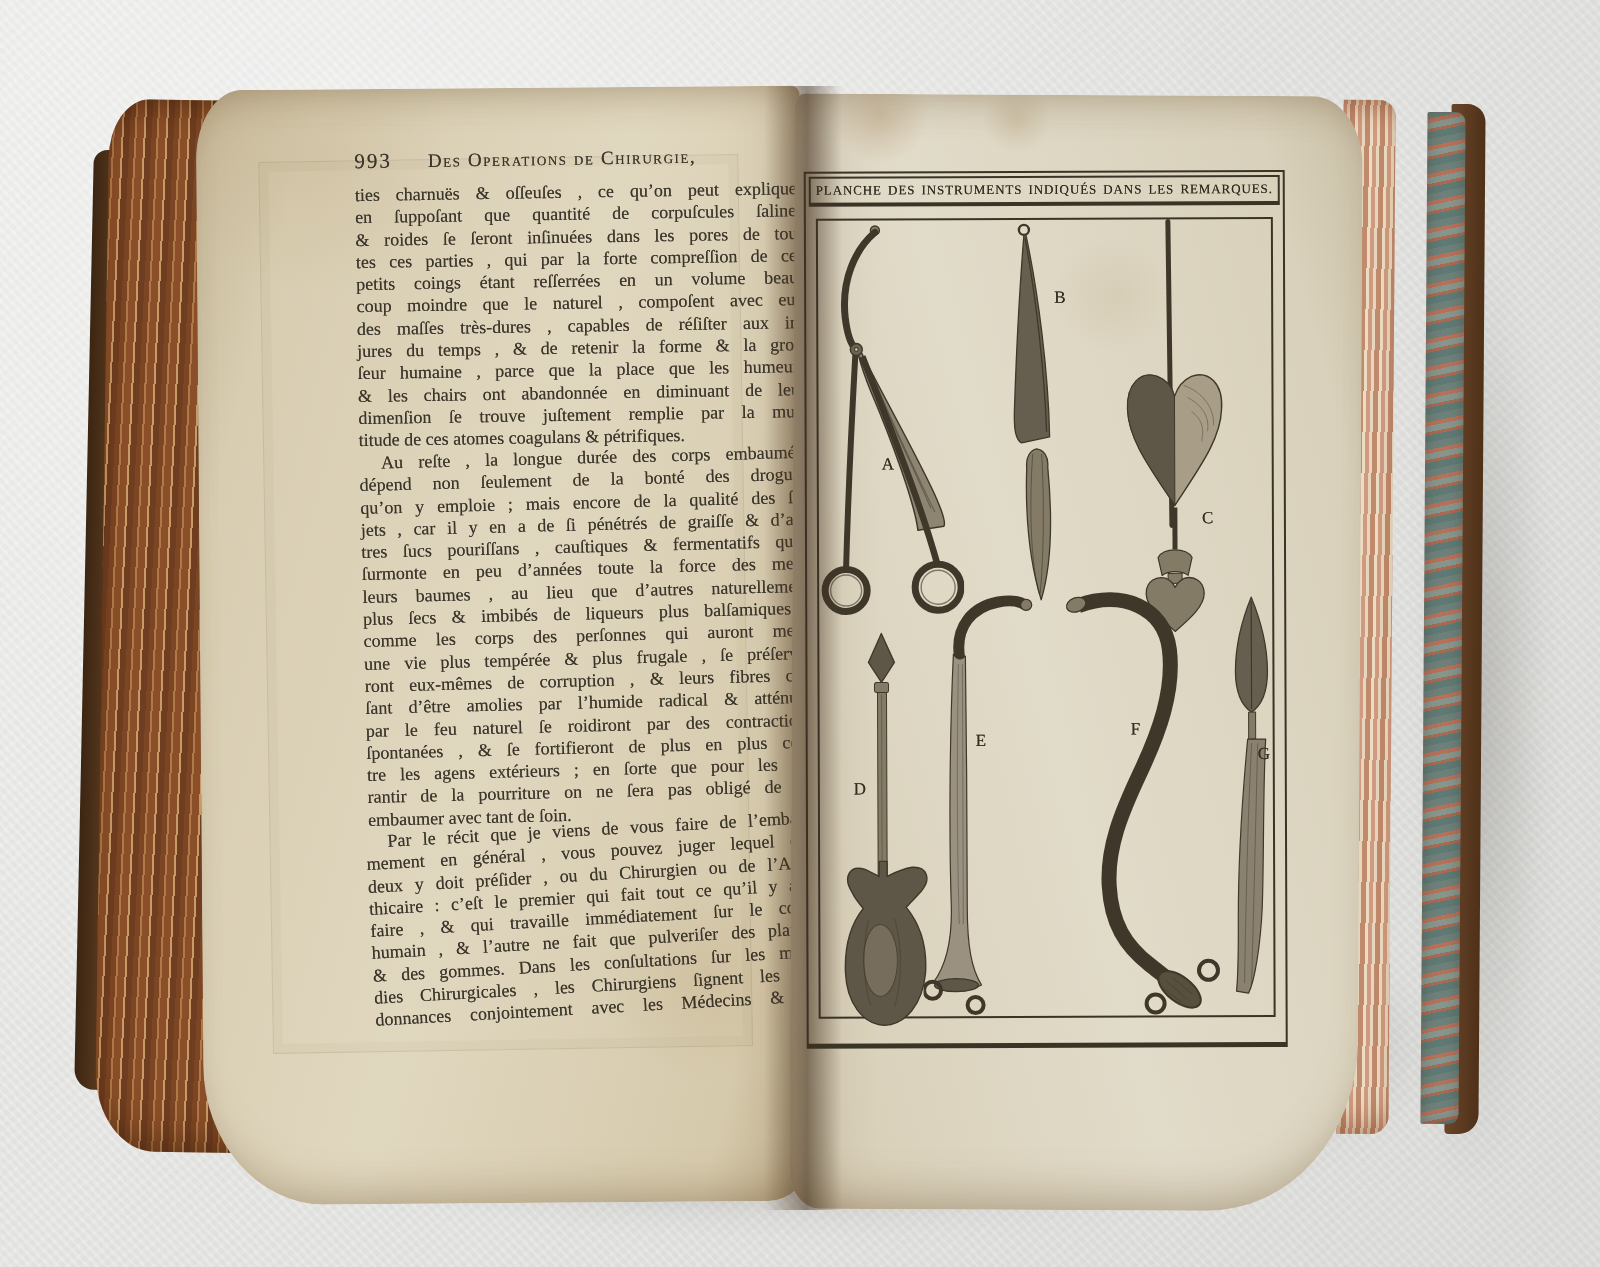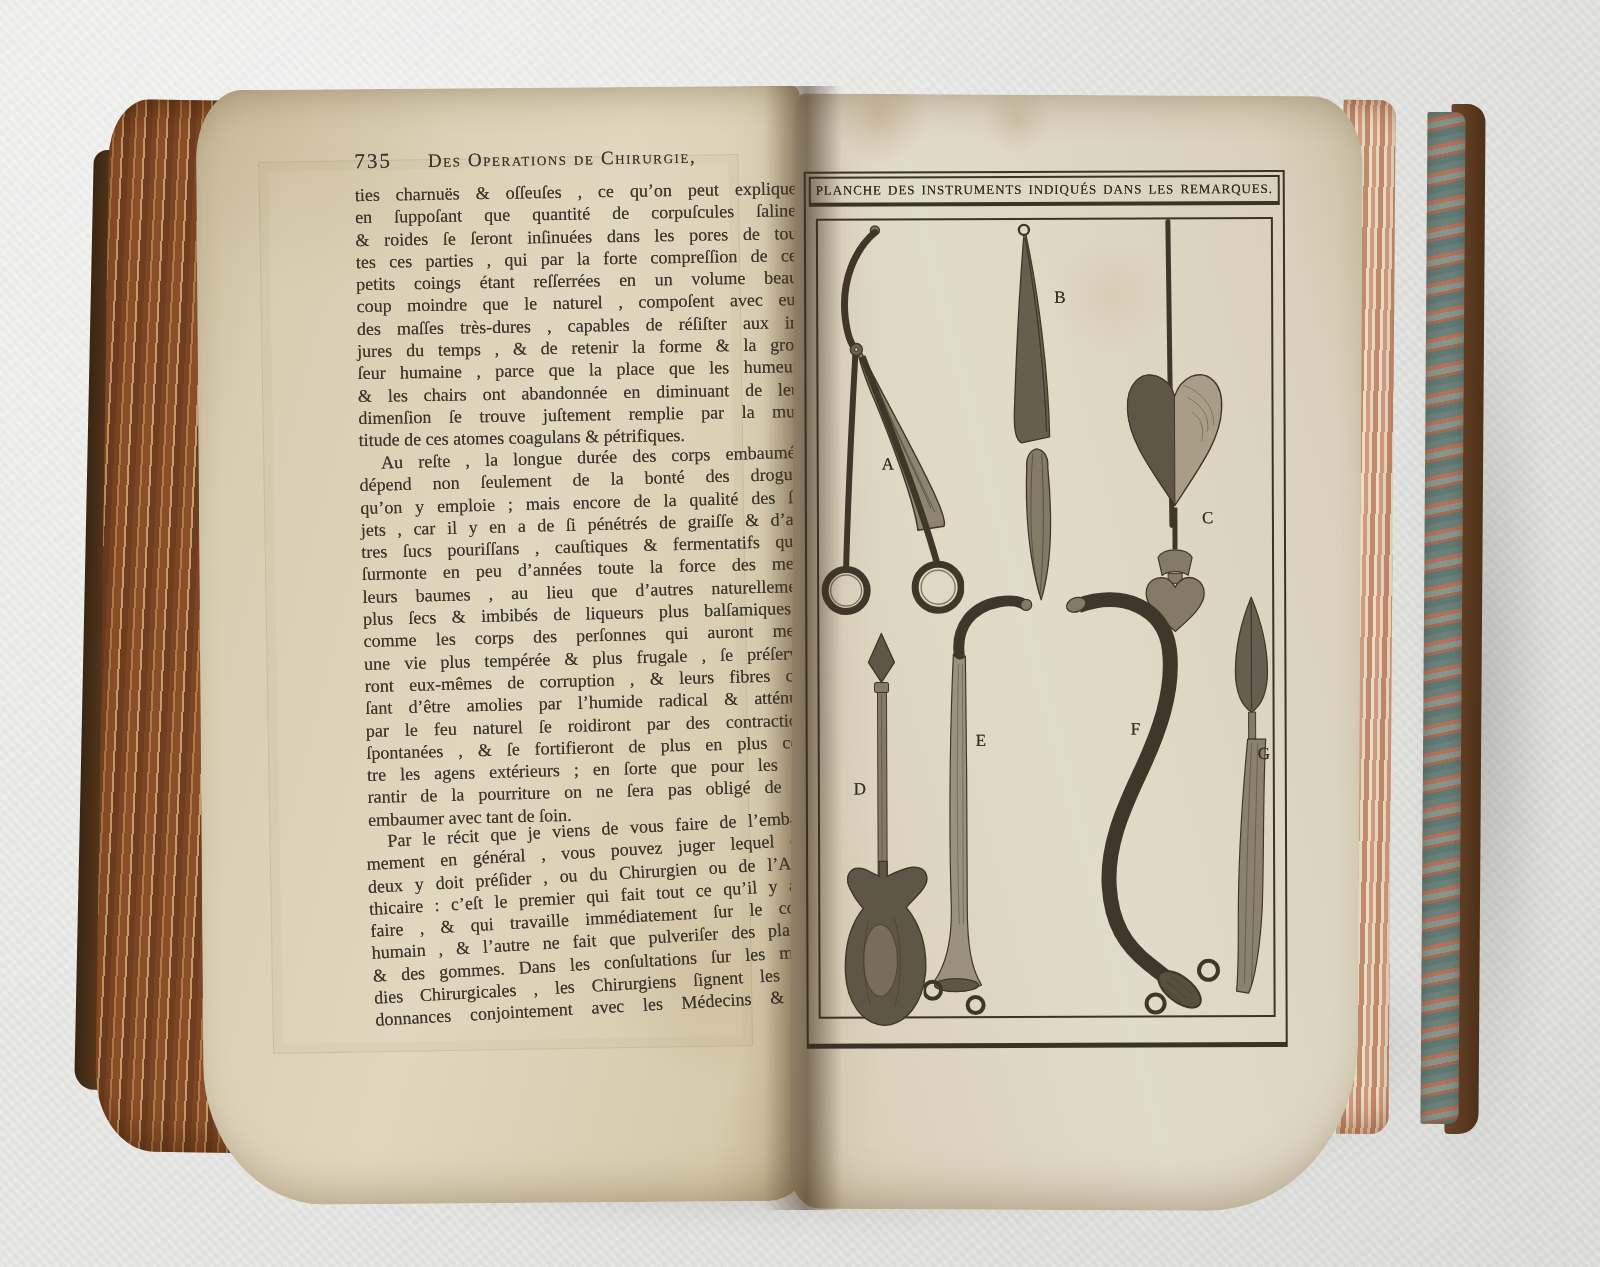--- a/index.html
+++ b/index.html
@@ -122,21 +122,21 @@
     <div class="left-edges"></div>
     <div class="right-leather"></div>
     <div class="right-marble"></div>
     <div class="right-edge-cream"></div>
     <div class="right-edge-pink"></div>
 
     <div class="page left-page">
       <div class="showthrough"></div>
       <div class="text-col">
         <div class="runhead">
-          <span class="pgnum">735</span>
+          <span class="pgnum">993</span>
           <span class="runtitle">Des Operations de Chirurgie,</span>
         </div>
         <div class="para p1">
             <div class="textline">ties charnuës &amp; oſſeuſes , ce qu’on peut expliquer</div>
             <div class="textline">en ſuppoſant que quantité de corpuſcules ſalines</div>
             <div class="textline">&amp; roides ſe ſeront inſinuées dans les pores de tou-</div>
             <div class="textline">tes ces parties , qui par la forte compreſſion de ces</div>
             <div class="textline">petits coings étant reſſerrées en un volume beau-</div>
             <div class="textline">coup moindre que le naturel , compoſent avec eux</div>
             <div class="textline">des maſſes très-dures , capables de réſiſter aux in-</div>

